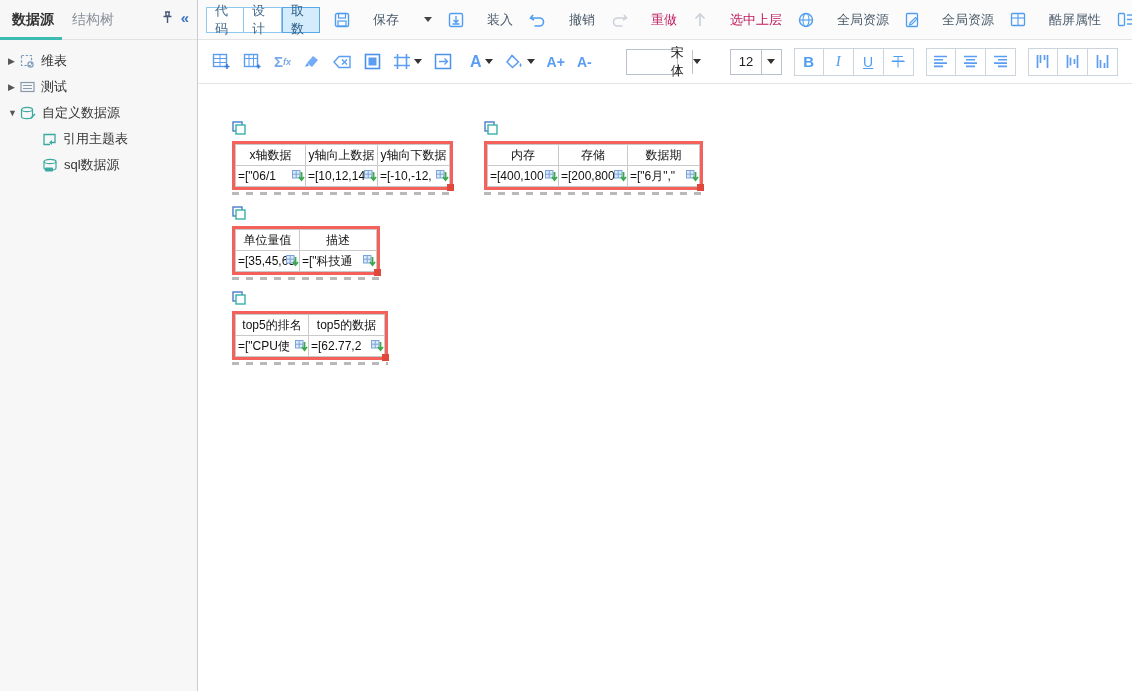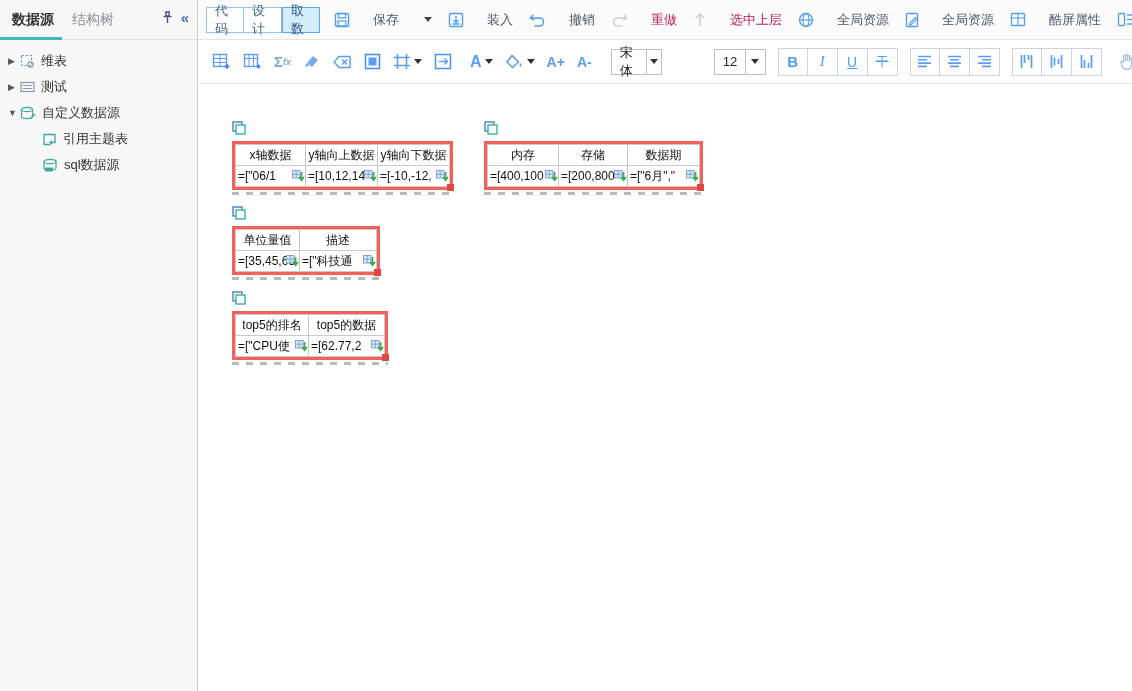--- a/index.html
+++ b/index.html
@@ -343,21 +343,21 @@
       <svg width="19" height="16" viewBox="0 0 19 16">
           <path d="M7 1.5 l6.5 6.5 -6 5.5 -5.5 -5.5 5 -6.5 z" fill="none" stroke="#5b9df2" stroke-width="1.5"></path>
           <path d="M7 1.5 l2 2" stroke="#5b9df2" stroke-width="1.5"></path>
           <path d="M15.5 9 q2 2.6 0 4 q-2 -1.4 0 -4z" fill="#5b9df2"></path>
         </svg>
       <span class="mini-caret"></span>
     </span>
     <span class="f-ic a-size">A+</span>
     <span class="f-ic a-size">A-</span>
 
-    <span class="sel-box" style="width:52px; margin-left:7px;">
+    <span class="sel-box" style="width:52px; margin-left:22px;padding-left:36px;">
       <span class="sel-label">宋体</span>
       <span class="sel-caret">
           <span class="mini-caret"></span>
         </span>
     </span>
     <span class="sel-box" style="width:52px;">
       <span class="sel-label">12</span>
       <span class="sel-caret">
           <span class="mini-caret"></span>
         </span>

